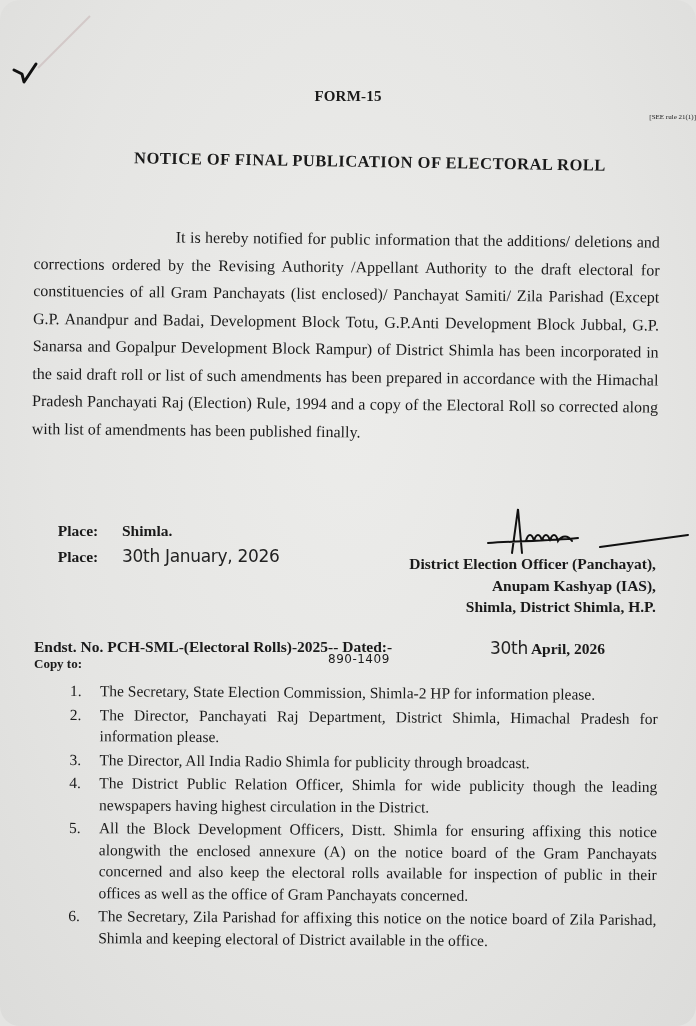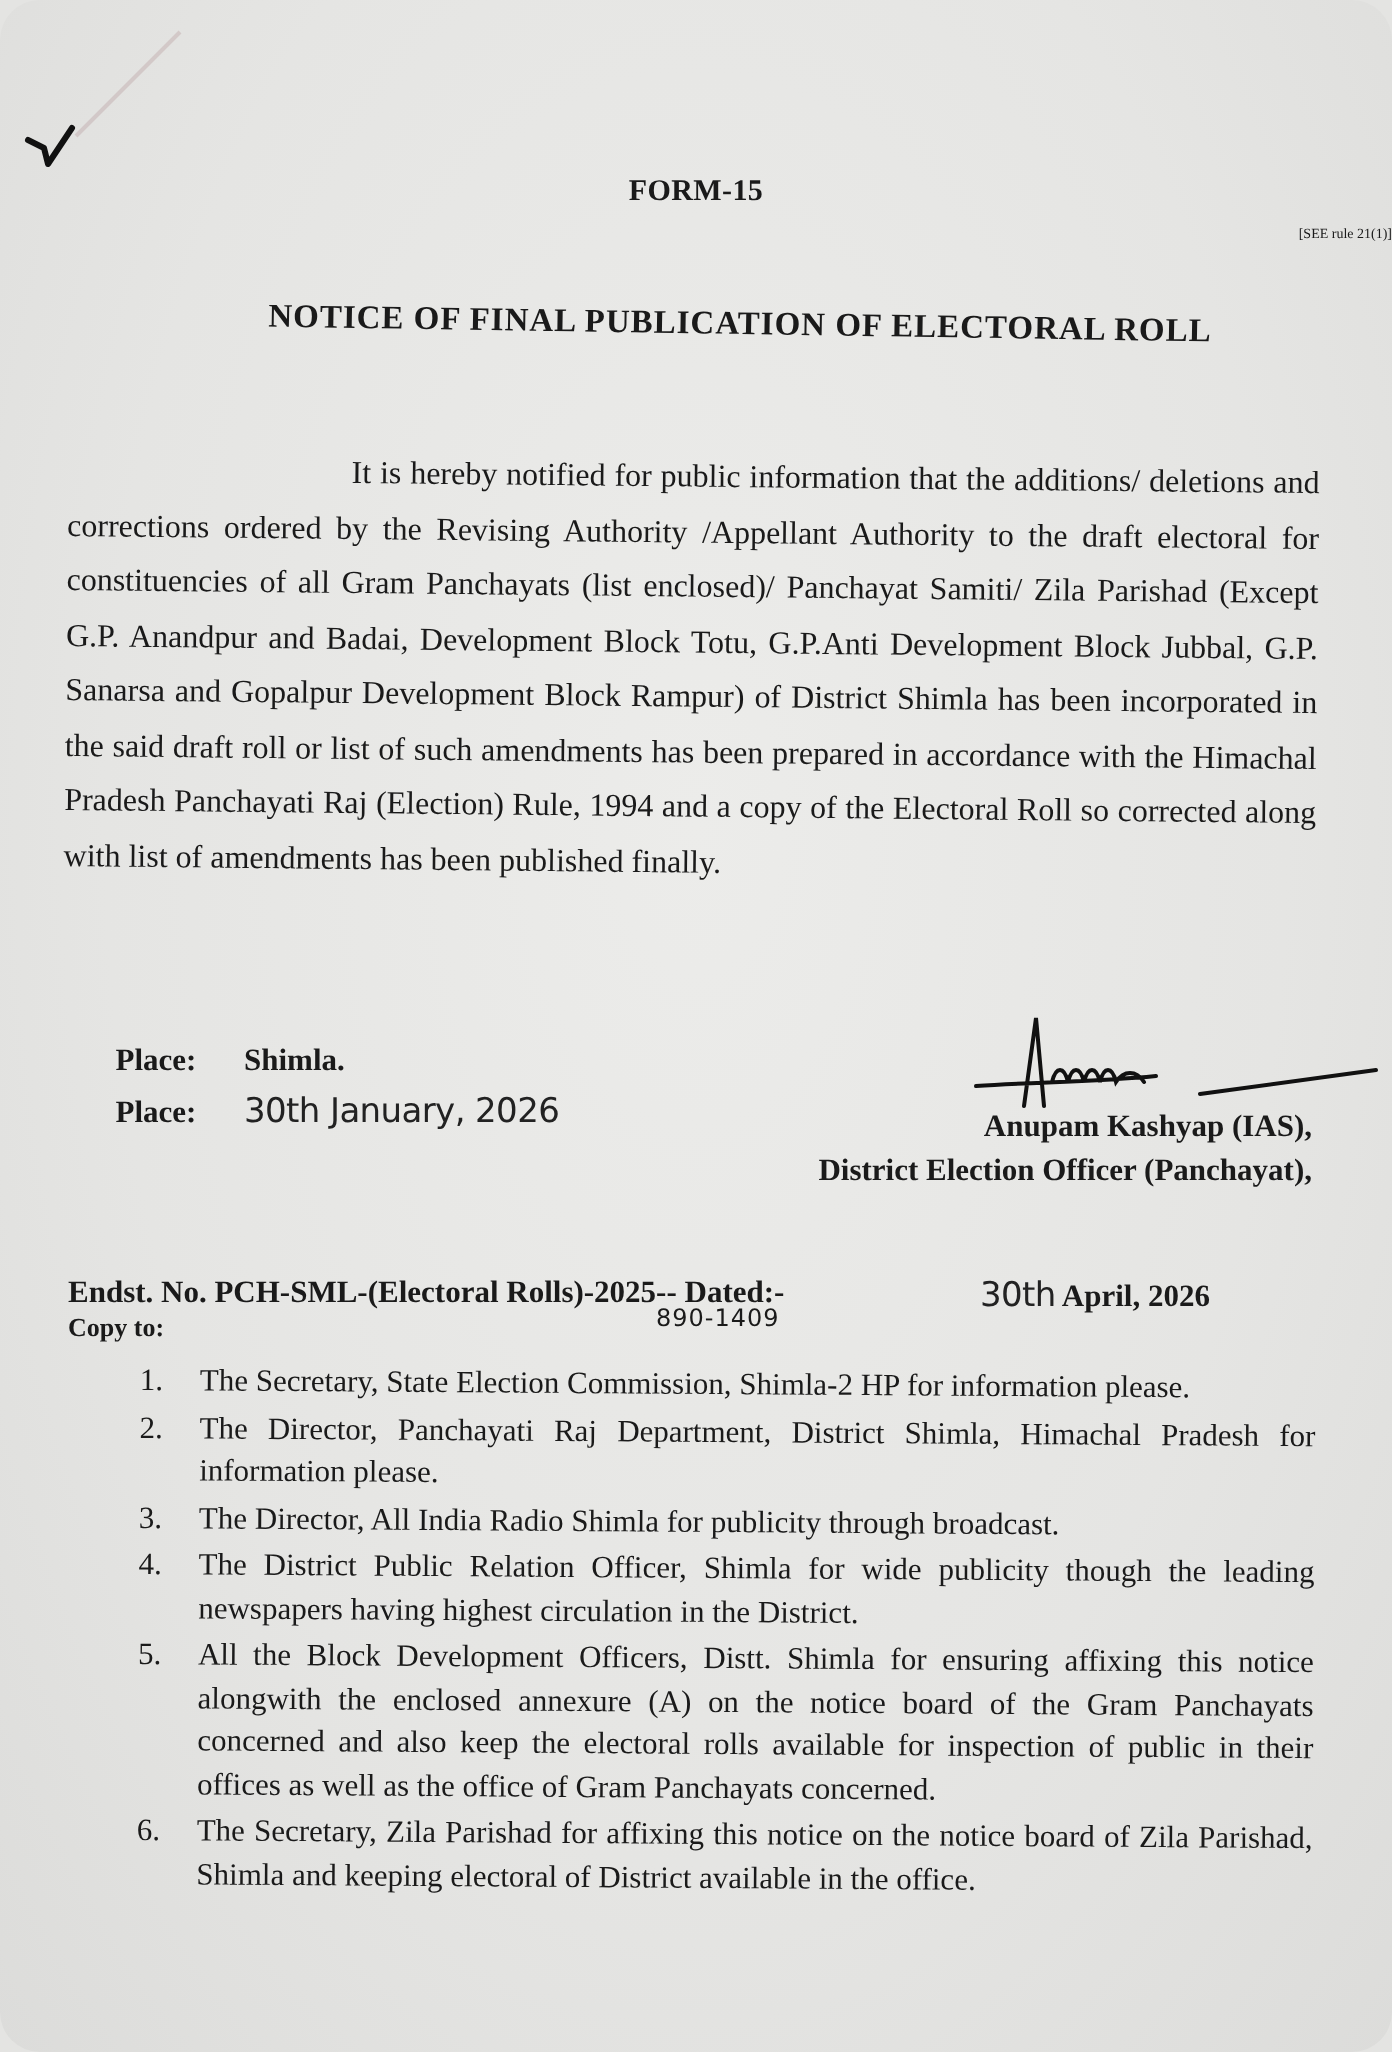--- a/index.html
+++ b/index.html
@@ -91,22 +91,23 @@
   </div>
   <div class="date-row">
     <span class="lbl">Place:</span><span class="handwriting">30th January, 2026</span>
   </div>
 
   <svg class="signature" viewBox="0 0 230 50">
     <path d="M20 38 C50 36 80 36 110 33 M44 48 L50 4 L54 48 M58 36 C60 28 64 28 66 36 C68 28 72 28 74 36 C76 28 80 28 82 36 C84 28 88 28 90 36 C94 30 100 30 104 36 M132 42 L220 30" stroke="#111" stroke-width="2" fill="none" stroke-linecap="round"></path>
   </svg>
 
   <div class="signatory">
+    <div>District Election Officer (Panchayat),</div>
     <div>Anupam Kashyap (IAS),</div>
-    <div>District Election Officer (Panchayat),</div>
+    <div>Shimla, District Shimla, H.P.</div>
   </div>
 
   <div class="endst-row">
     <span>Endst. No. PCH-SML-(Electoral Rolls)-2025-- Dated:-</span>
     <span class="endst-date">
       <span class="handwriting">30th</span>
       <span>April, 2026</span>
     </span>
     <span class="endst-handno">890-1409</span>
   </div>

